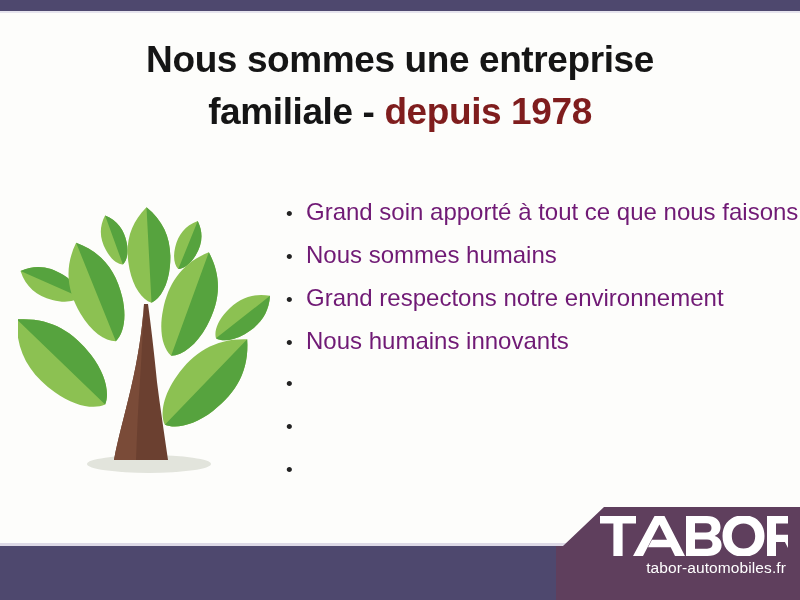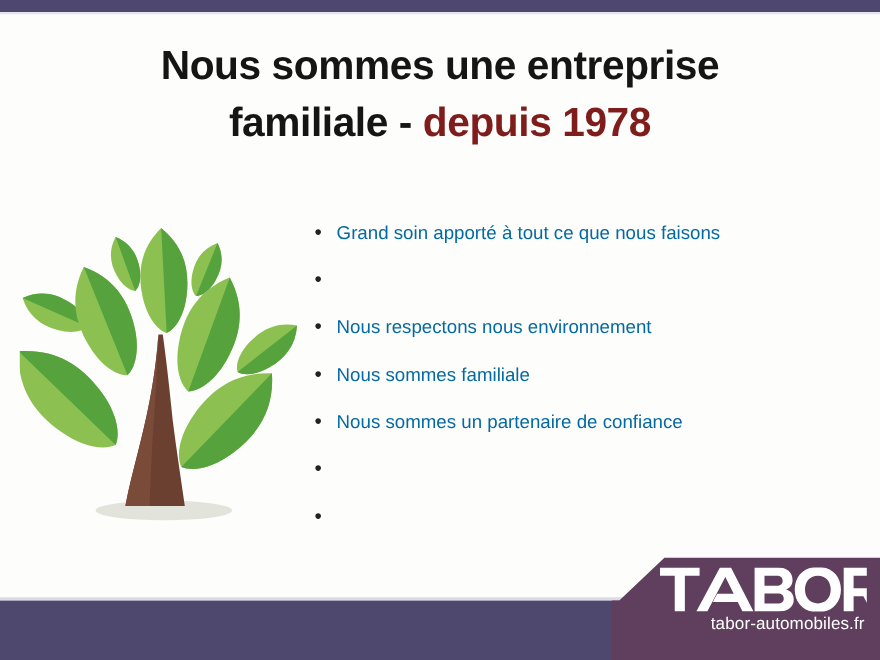--- a/index.html
+++ b/index.html
@@ -92,22 +92,22 @@
     height: 43px;
   }
   .bullet-dot {
     width: 20px;
     flex: 0 0 20px;
     color: #222222;
     font-size: 19px;
     line-height: 43px;
   }
   .bullet-text {
-    color: #0369a1;
-    font-size: 17px;
+    color: #701a75;
+    font-size: 24px;
     line-height: 43px;
     white-space: nowrap;
   }
 
   
   .tree-wrap {
     position: absolute;
     left: 18px;
     top: 192px;
     width: 262px;
@@ -231,32 +231,32 @@
     </svg>
   </div>
 
   <div class="bullets">
     <div class="bullet-row">
       <span class="bullet-dot">•</span>
       <span class="bullet-text">Grand soin apporté à tout ce que nous faisons</span>
     </div>
     <div class="bullet-row">
       <span class="bullet-dot">•</span>
-    </div>
-    <div class="bullet-row">
-      <span class="bullet-dot">•</span>
-      <span class="bullet-text">Nous respectons nous environnement</span>
-    </div>
-    <div class="bullet-row">
-      <span class="bullet-dot">•</span>
-      <span class="bullet-text">Nous sommes familiale</span>
-    </div>
-    <div class="bullet-row">
-      <span class="bullet-dot">•</span>
-      <span class="bullet-text">Nous sommes un partenaire de confiance</span>
+      <span class="bullet-text">Nous sommes humains</span>
+    </div>
+    <div class="bullet-row">
+      <span class="bullet-dot">•</span>
+      <span class="bullet-text">Grand respectons notre environnement</span>
+    </div>
+    <div class="bullet-row">
+      <span class="bullet-dot">•</span>
+      <span class="bullet-text">Nous humains innovants</span>
+    </div>
+    <div class="bullet-row">
+      <span class="bullet-dot">•</span>
     </div>
     <div class="bullet-row">
       <span class="bullet-dot">•</span>
     </div>
     <div class="bullet-row">
       <span class="bullet-dot">•</span>
     </div>
   </div>
 
   <div class="bottom-bar-hairline"></div>

